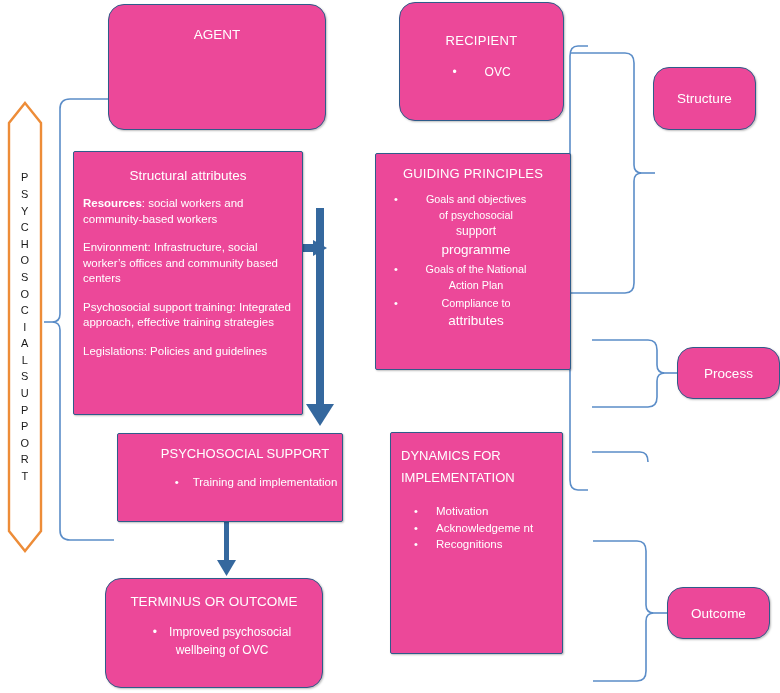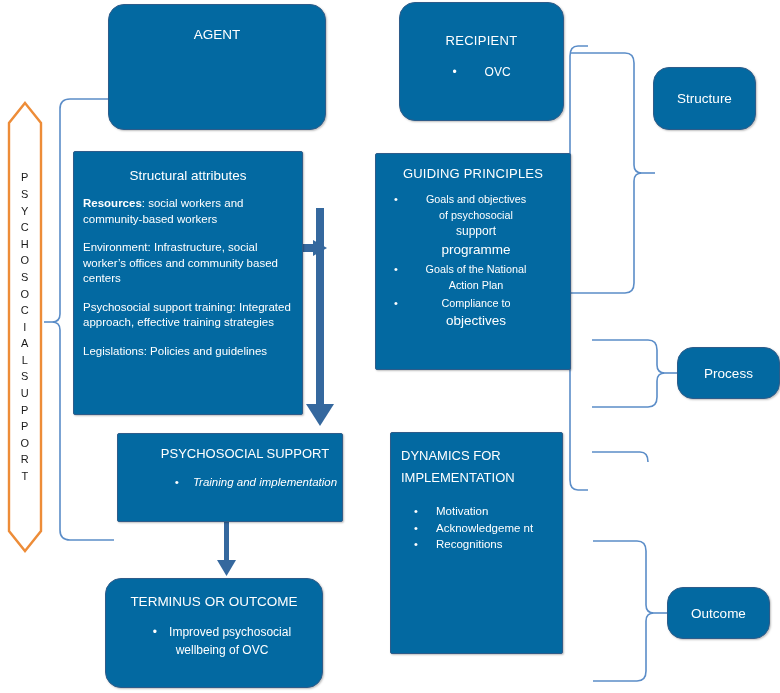--- a/index.html
+++ b/index.html
@@ -1,21 +1,21 @@
 <!DOCTYPE html>
 <html><head>
 <meta charset="utf-8">
 <style>
   html,body{margin:0;padding:0;background:#ffffff;}
   body{font-family:"Liberation Sans",sans-serif;}
   #canvas{position:relative;width:780px;height:693px;overflow:hidden;background:#fff;}
 
   .box{
     position:absolute;
-    background:#0369a1;
+    background:#ec4899;
     border:1px solid #2e5c8a;
     box-shadow:1px 1px 2px rgba(0,0,0,.25);
     color:#ffffff;
     box-sizing:border-box;
     text-align:center;
   }
   .box.round{border-radius:16px;}
   .box.sq{border-radius:2px;}
 
   .ttl{color:#fff;}
@@ -44,21 +44,21 @@
   #guide li{position:relative;margin-bottom:2px;}
   #guide li .dot{position:absolute;left:0;top:2px;font-size:11px;}
   #guide .l{display:block;}
   .s11{font-size:10.8px;line-height:16px;}
   .s12{font-size:12px;line-height:17px;}
   .s13{font-size:13.5px;line-height:19px;}
 
   
   #psup{left:117px;top:433px;width:226px;height:89px;padding-left:30px;}
   #psup .ttl{font-size:13px;margin-top:12px;}
-  #psup .bl{font-size:11.5px;line-height:17px;margin-top:13px;padding-left:22px;font-style:italic;}
+  #psup .bl{font-size:11.5px;line-height:17px;margin-top:13px;padding-left:22px;}
   #psup .bl .dot{margin-right:14px;}
 
   
   #dyn{left:390px;top:432px;width:173px;height:222px;text-align:left;}
   #dyn .ttl{font-size:13px;margin:12px 0 0 10px;line-height:22px;}
   #dyn ul{list-style:none;margin:14px 0 0 0;padding:0 8px 0 45px;}
   #dyn li{position:relative;font-size:11.5px;line-height:16.5px;}
   #dyn li .dot{position:absolute;left:-22px;top:0;font-size:11px;}
 
   
@@ -187,21 +187,21 @@
         <span class="l s13">programme</span>
       </li>
       <li>
         <span class="dot">•</span>
         <span class="l s11">Goals of the National</span>
         <span class="l s11">Action Plan</span>
       </li>
       <li>
         <span class="dot">•</span>
         <span class="l s11">Compliance to</span>
-        <span class="l s13">objectives</span>
+        <span class="l s13">attributes</span>
       </li>
     </ul>
   </div>
 
   <div id="psup" class="box sq">
     <div class="ttl">PSYCHOSOCIAL SUPPORT</div>
     <div class="bl">
       <span class="dot">•</span><span>Training and implementation</span>
     </div>
   </div>

